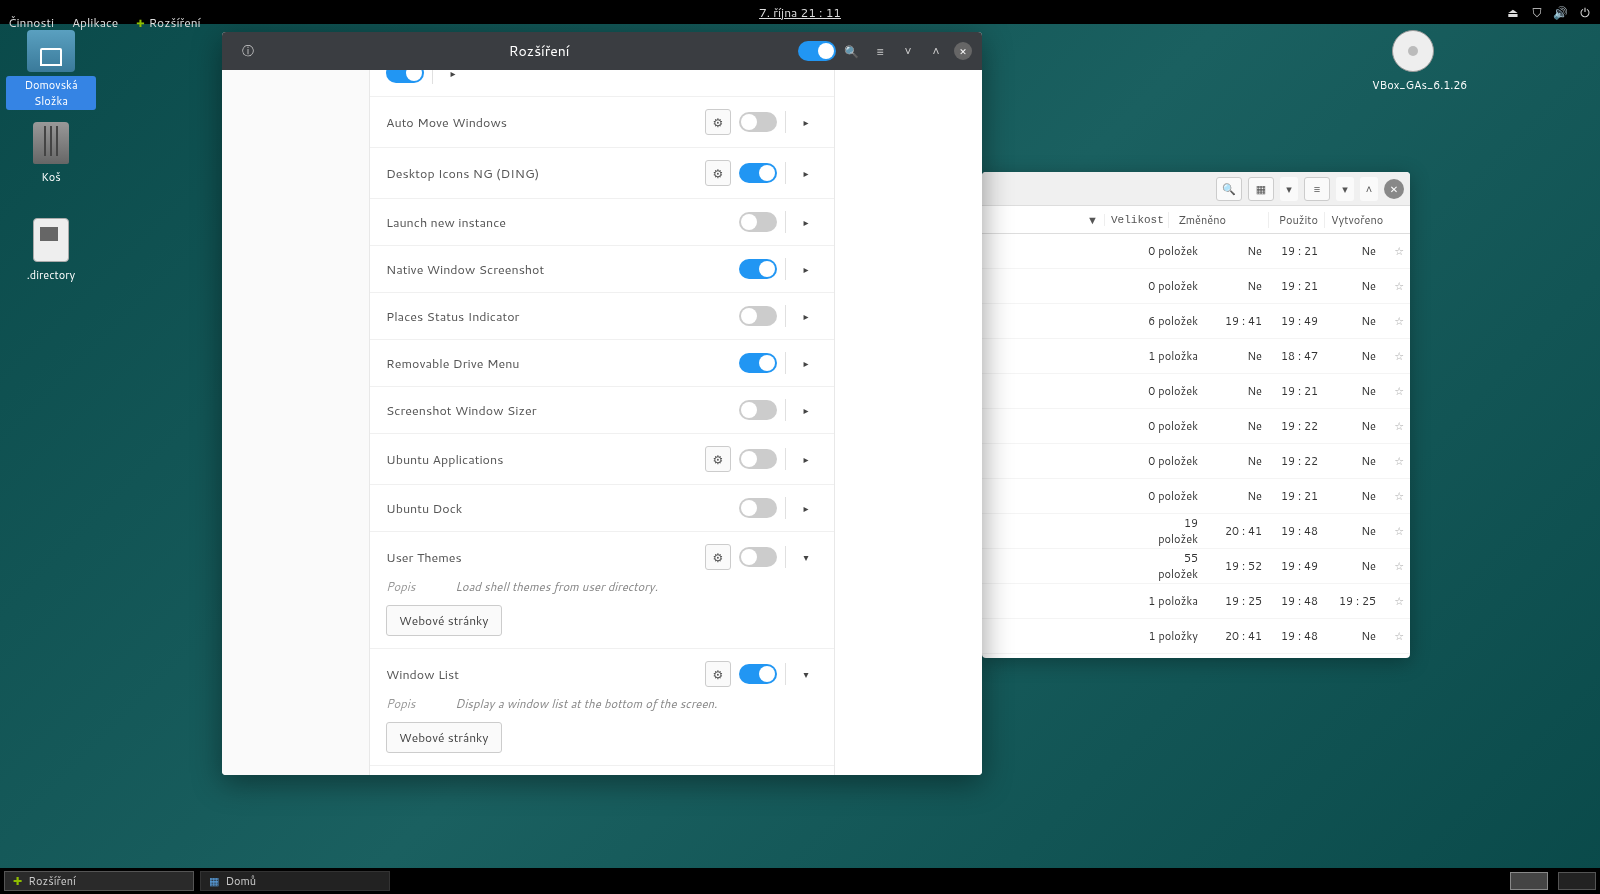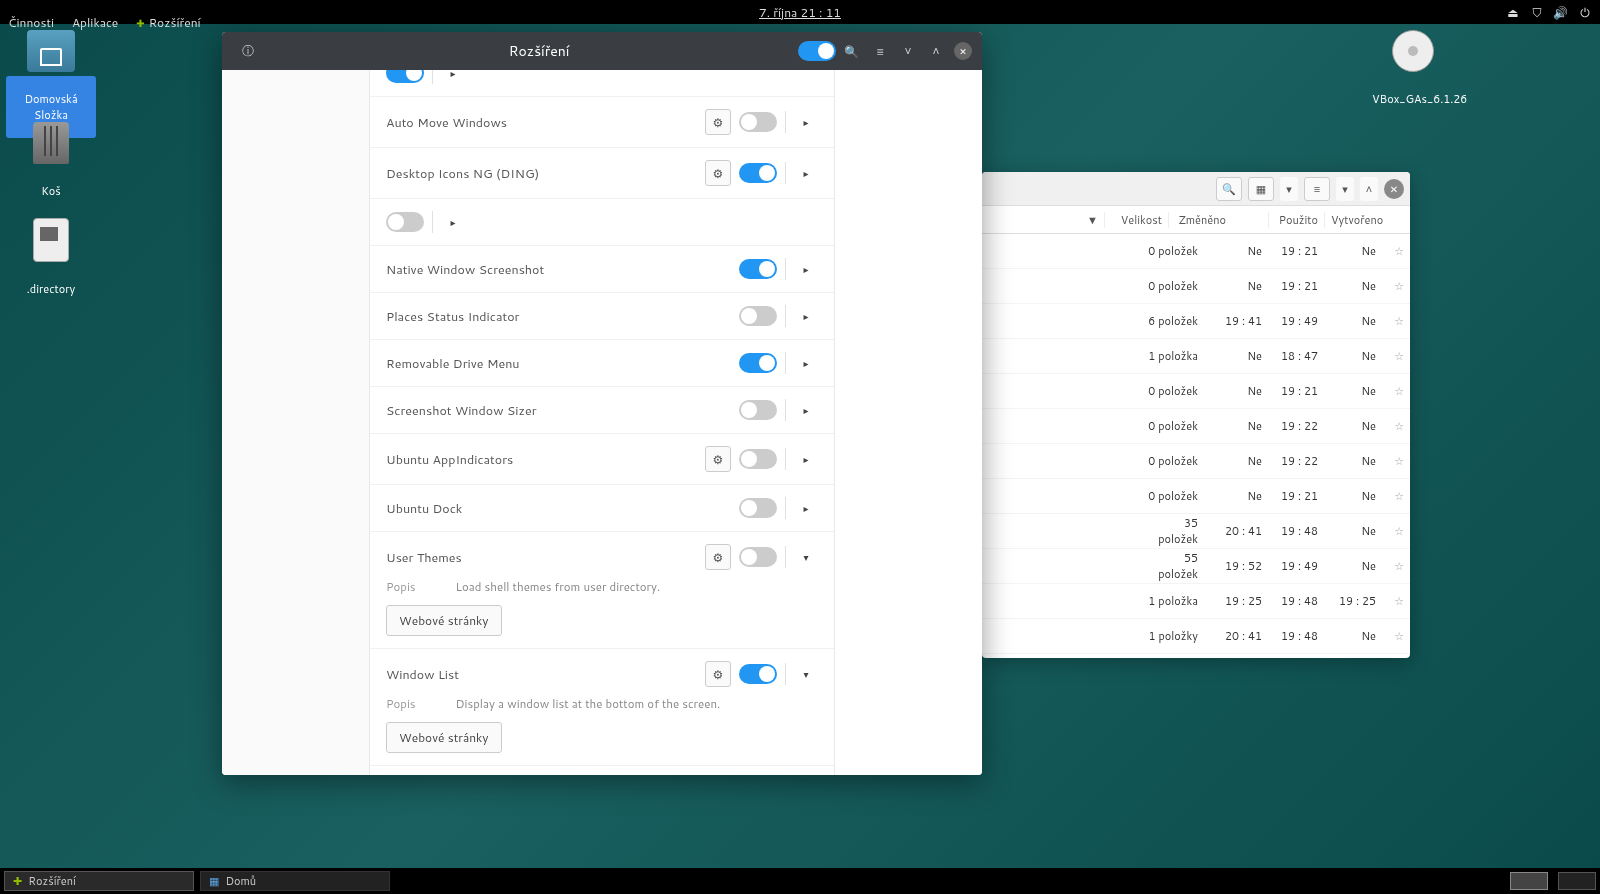--- a/index.html
+++ b/index.html
@@ -18,33 +18,33 @@
   .desktop-icon { position: absolute; width: 90px; text-align: center; color: #fff; font-size: 11px; cursor: pointer; }
   .desktop-icon .icon-box { width: 48px; height: 42px; margin: 0 auto 4px; background: #3a7a9a; border-radius: 4px; position: relative; }
   .desktop-icon .icon-box.folder { background: linear-gradient(#5aa0c0, #3a7a9a); }
   .desktop-icon .icon-box.folder::after { content:""; position:absolute; bottom:6px; left:50%; transform:translateX(-50%); width:18px; height:14px; border:2px solid #fff; border-radius:2px 2px 0 0; }
   .desktop-icon .icon-box.trash { background: linear-gradient(#999,#666); border-radius: 4px 4px 2px 2px; width:36px; height:42px;}
   .desktop-icon .icon-box.trash::before { content:""; position:absolute; top:4px; left:30%; width:2px; height:30px; background:#444; box-shadow: 6px 0 #444, 12px 0 #444; }
   .desktop-icon .icon-box.file { background:#eee; width:36px; height:44px; border:1px solid #aaa;}
   .desktop-icon .icon-box.file::after { content:""; position:absolute; top:8px; left:6px; width:18px; height:14px; background:#666;}
   .desktop-icon .icon-box.disc { background:#eee; width:42px; height:42px; border-radius:50%; border:1px solid #999;}
   .desktop-icon .icon-box.disc::after{content:"";position:absolute;top:50%;left:50%;width:10px;height:10px;border-radius:50%;background:#bbb;transform:translate(-50%,-50%);}
-  .desktop-icon .label { background: rgba(0,50,70,0.6); padding: 15px 4px; border-radius: 3px; display: inline-block; }
+  .desktop-icon .label { background: rgba(0,50,70,0.6); padding: 1px 4px; border-radius: 3px; display: inline-block; }
   .desktop-icon.selected .label { background: #3584e4; }
 
   
   .filewin { position: absolute; left: 982px; top: 172px; width: 428px; height: 486px; background: #fff; border-radius: 4px; box-shadow: 0 4px 20px rgba(0,0,0,0.3); display: flex; flex-direction: column; overflow:hidden;}
   .filewin .titlebar { height: 34px; background: #f0f0f0; border-bottom: 1px solid #ddd; display: flex; align-items: center; padding: 0 6px; gap: 6px; flex-shrink:0; }
   .filewin .titlebar .btn { width: 26px; height: 24px; border: 1px solid #ccc; border-radius: 3px; background: #fafafa; display:flex;align-items:center;justify-content:center; font-size:11px; color:#555; cursor:pointer;}
   .filewin .titlebar .spacer { flex: 1; }
   .filewin .titlebar .close { width:20px;height:20px;border-radius:50%;background:#888;color:#fff;display:flex;align-items:center;justify-content:center;font-size:10px;cursor:pointer;}
   .filewin .columns { height: 28px; border-bottom: 1px solid #ddd; display:flex; font-size:11px; color:#555; align-items:center; flex-shrink:0;}
   .filewin .columns div { padding: 0 6px; border-left:1px solid #eee; text-align:right; }
   .filewin .columns .c0{flex:1;border-left:none;}
-  .filewin .columns .c1{width:64px;}
+  .filewin .columns .c1{width:64px;font-family:Liberation Mono, monospace;}
   .filewin .columns .c2{width:64px;}
   .filewin .columns .c3{width:56px;margin-left:36px;}
   .filewin .columns .c4{width:58px;}
   .filewin .columns .c5{width:28px;}
   .filewin .rows { flex:1; overflow-y:auto; }
   .filewin .row { height:35px; display:flex; align-items:center; font-size:11px; color:#333; border-bottom:1px solid #f4f4f4;}
   .filewin .row div { padding:0 6px; text-align:right;}
   .filewin .row .r0{flex:1;}
   .filewin .row .r1{width:64px;}
   .filewin .row .r2{width:64px;}
@@ -62,21 +62,21 @@
   .extwin .ext-body { flex:1; display:flex; overflow:hidden;}
   .extwin .sidebar { width:148px; background:#fafafa; border-right:1px solid #e8e8e8; flex-shrink:0;}
   .extwin .main { flex:1; overflow-y:auto; }
   .extwin .rightcol { width:148px; background:#fff; border-left:1px solid #e8e8e8; flex-shrink:0;}
   .ext-row { padding: 12px 16px; border-bottom:1px solid #f0f0f0; }
   .ext-row .line { display:flex; align-items:center; gap:8px;}
   .ext-row .name { flex:1; font-size:12.5px; color:#555; }
   .ext-row .gear { width:26px;height:26px;border:1px solid #ccc;border-radius:3px;display:flex;align-items:center;justify-content:center;font-size:12px;cursor:pointer;color:#555;background:#fafafa;}
   .ext-row .sep { width:1px; height:22px; background:#e0e0e0;}
   .ext-row .expand { width:24px;text-align:center;color:#444;cursor:pointer;font-size:10px;}
-  .ext-row .desc-row { display:flex; font-size:11.5px; color:#888; margin-top:8px; gap:40px;}
+  .ext-row .desc-row { display:flex; font-size:11.5px; color:#888; margin-top:8px; gap:40px;font-style:italic;}
   .ext-row .desc-row .label{color:#999;}
   .ext-row .webbtn { display:inline-block; margin-top:10px; padding:6px 12px; border:1px solid #ccc; border-radius:3px; font-size:12px; color:#444; cursor:pointer; background:#fafafa;}
 
   
   .switch { width:38px; height:20px; border-radius:10px; position:relative; cursor:pointer; flex-shrink:0;}
   .switch.on { background:#2196f3;}
   .switch.off{ background:#ccc;}
   .switch .knob{ width:16px;height:16px;border-radius:50%;background:#fff;position:absolute;top:2px;}
   .switch.on .knob{ right:2px;}
   .switch.off .knob{ left:2px;}
@@ -210,21 +210,21 @@
       <div class="row">
         <div class="r0"></div>
     <div class="r1">0 položek</div>
     <div class="r2">Ne</div>
     <div class="r3">19 : 21</div>
     <div class="r4">Ne</div>
     <div class="r5"></div>
       </div>
       <div class="row">
         <div class="r0"></div>
-    <div class="r1">35 položek</div>
+    <div class="r1">19 položek</div>
     <div class="r2">20 : 41</div>
     <div class="r3">19 : 48</div>
     <div class="r4">Ne</div>
     <div class="r5"></div>
       </div>
       <div class="row">
         <div class="r0"></div>
     <div class="r1">55 položek</div>
     <div class="r2">19 : 52</div>
     <div class="r3">19 : 49</div>
@@ -293,20 +293,21 @@
       <div class="gear">⚙</div>
       <div class="switch on">
               <div class="knob"></div>
             </div>
       <div class="sep"></div>
       <div class="expand" style="">▸</div>
     </div>
         </div>
         <div class="ext-row">
           <div class="line">
+      <div class="name">Launch new instance</div>
 
       <div class="switch off">
               <div class="knob"></div>
             </div>
       <div class="sep"></div>
       <div class="expand" style="">▸</div>
     </div>
         </div>
         <div class="ext-row">
           <div class="line">
@@ -347,21 +348,21 @@
 
       <div class="switch off">
               <div class="knob"></div>
             </div>
       <div class="sep"></div>
       <div class="expand" style="">▸</div>
     </div>
         </div>
         <div class="ext-row">
           <div class="line">
-      <div class="name">Ubuntu AppIndicators</div>
+      <div class="name">Ubuntu Applications</div>
       <div class="gear">⚙</div>
       <div class="switch off">
               <div class="knob"></div>
             </div>
       <div class="sep"></div>
       <div class="expand" style="">▸</div>
     </div>
         </div>
         <div class="ext-row">
           <div class="line">

